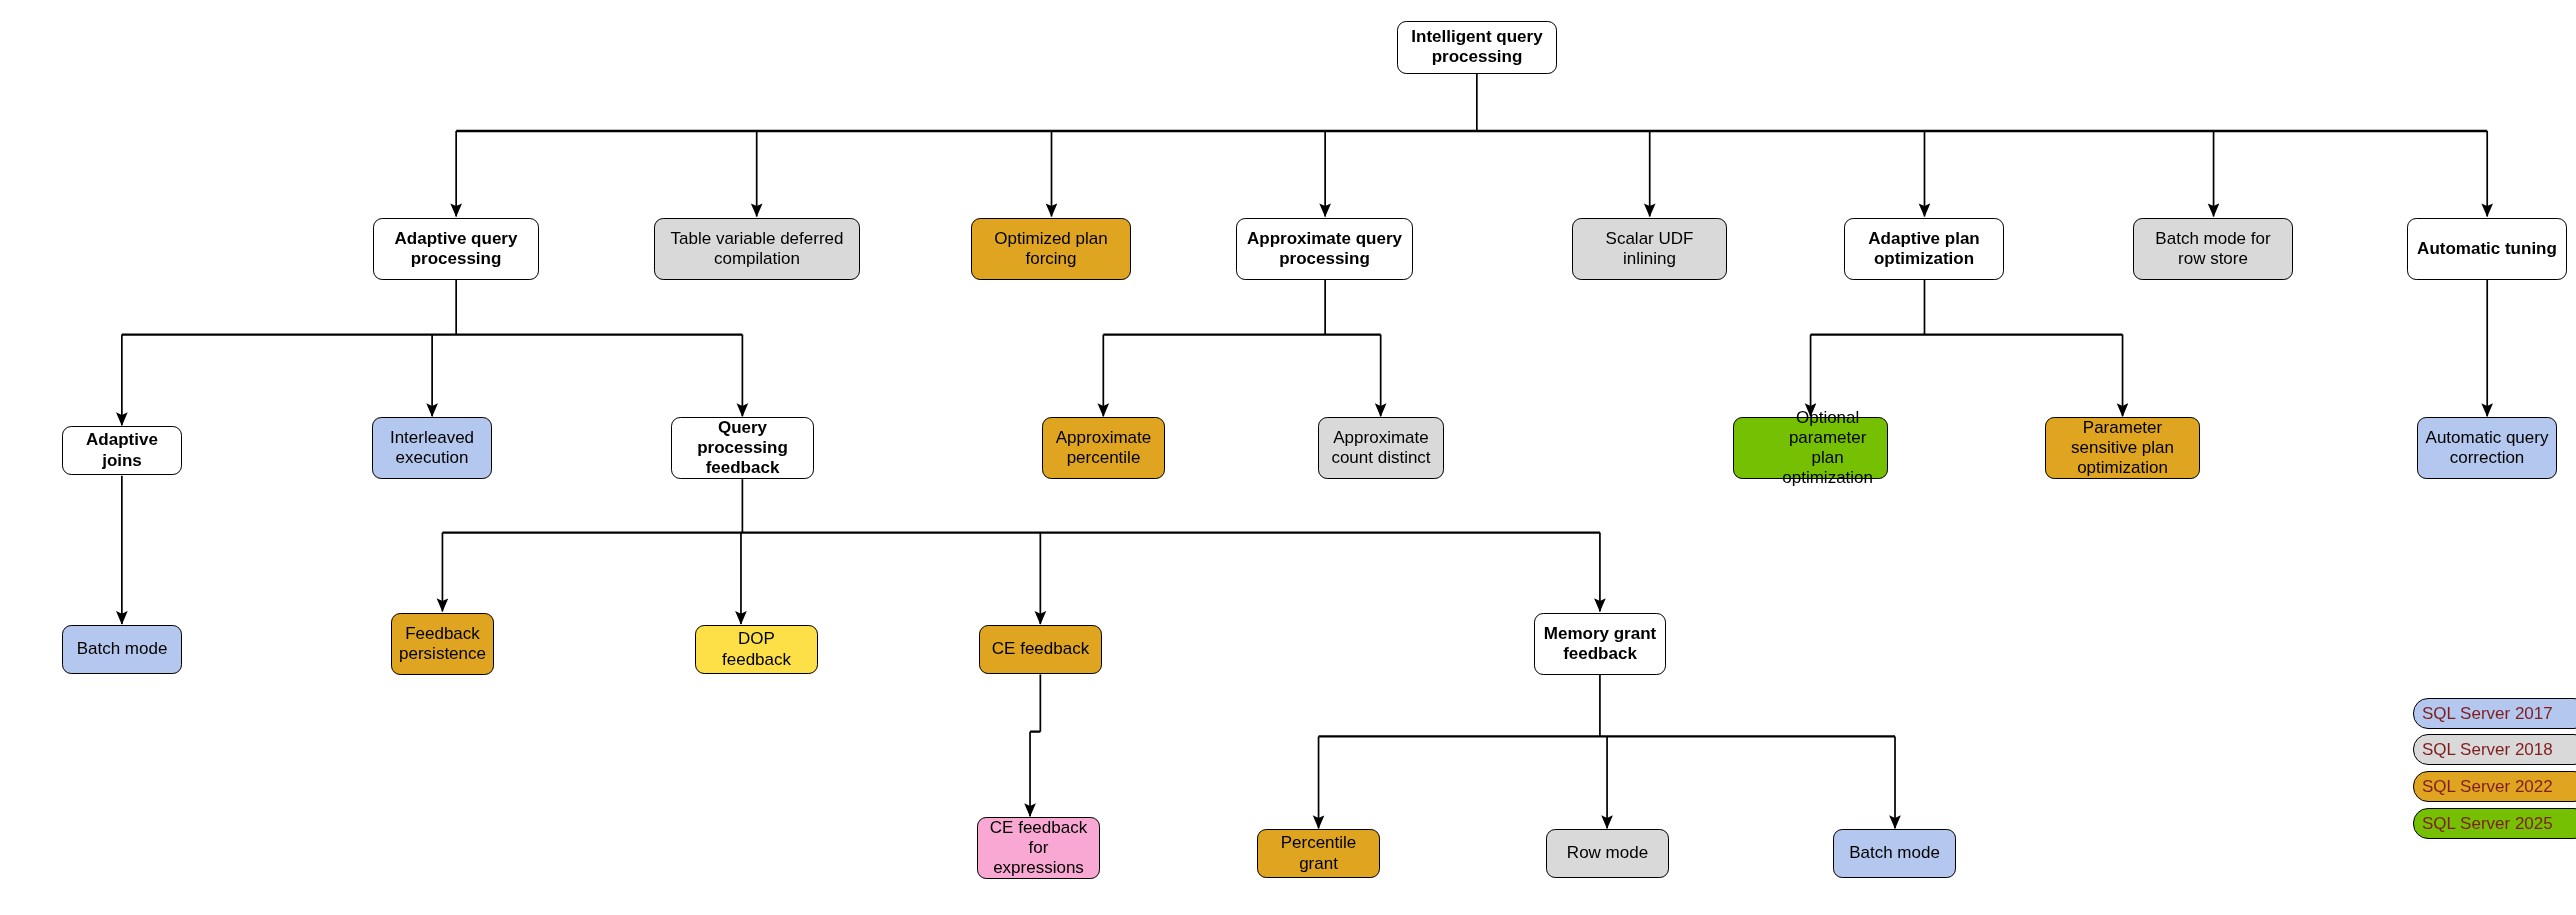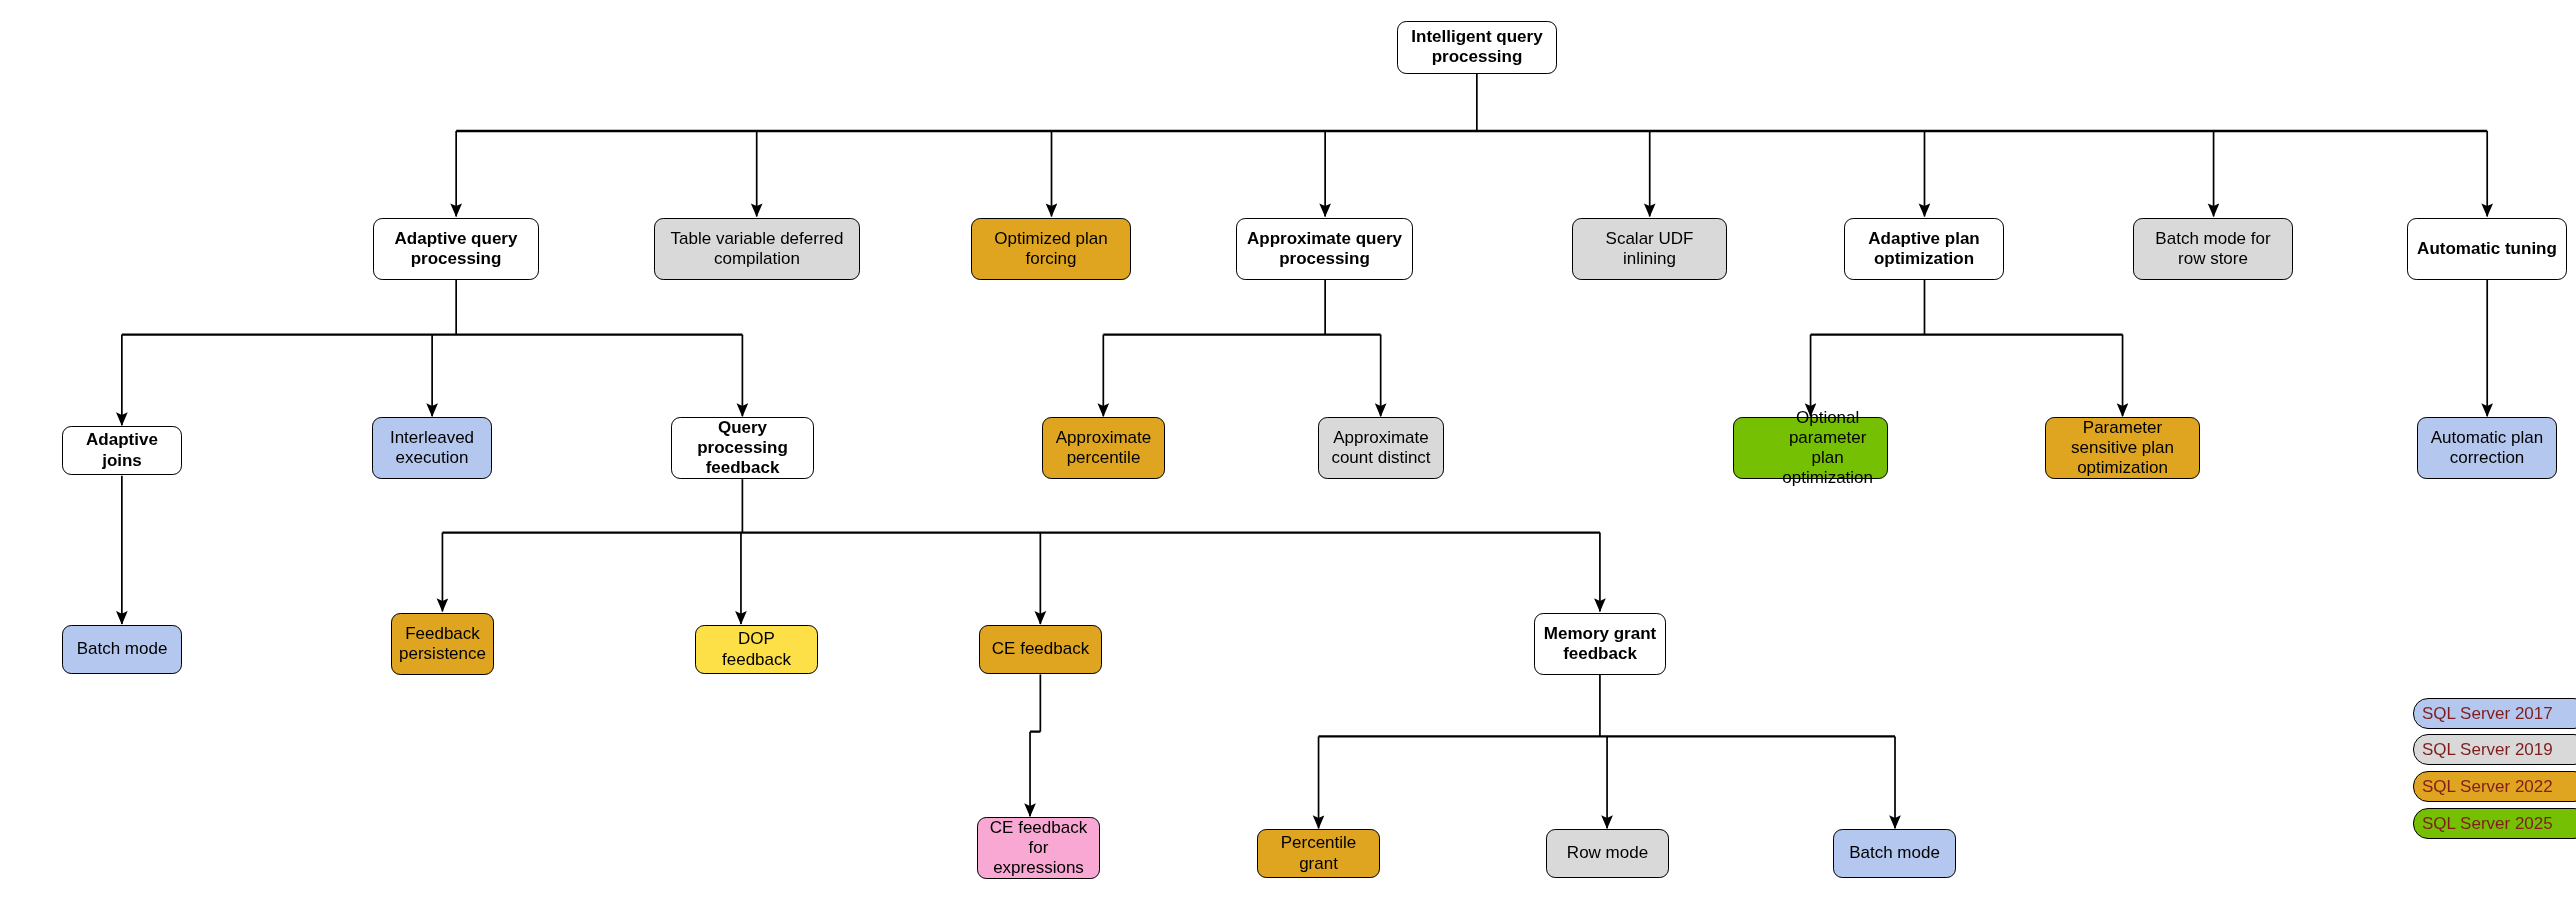--- a/index.html
+++ b/index.html
@@ -141,21 +141,21 @@
       <div class="node plain" style="left: 1278px; top: 417px; width: 126px; height: 62px; background: rgb(217, 217, 217);">
         <span>Approximate count distinct</span>
       </div>
       <div class="node plain" style="left: 1693px; top: 417px; width: 155px; height: 62px; background: rgb(118, 192, 3); padding-left: 40px;">
         <span>Optional parameter plan optimization</span>
       </div>
       <div class="node plain" style="left: 2005px; top: 417px; width: 155px; height: 62px; background: rgb(223, 165, 32);">
         <span>Parameter sensitive plan optimization</span>
       </div>
       <div class="node plain" style="left: 2377px; top: 417px; width: 140px; height: 62px; background: rgb(180, 199, 238);">
-        <span>Automatic plan correction</span>
+        <span>Automatic query correction</span>
       </div>
       <div class="node plain" style="left: 22px; top: 625px; width: 120px; height: 49px; background: rgb(180, 199, 238);">
         <span>Batch mode</span>
       </div>
       <div class="node plain" style="left: 351px; top: 613px; width: 103px; height: 62px; background: rgb(223, 165, 32);">
         <span>Feedback persistence</span>
       </div>
       <div class="node plain" style="left: 655px; top: 625px; width: 123px; height: 49px; background: #fde047;">
         <span>DOP feedback</span>
       </div>
@@ -176,21 +176,21 @@
       </div>
       <div class="node plain" style="left: 1793px; top: 829px; width: 123px; height: 49px; background: rgb(180, 199, 238);">
         <span>Batch mode</span>
       </div>
     </div>
   <div id="legend-layer">
       <div class="legend-box" style="left: 2373px; top: 698px; width: 176px; height: 31px; background: rgb(180, 199, 238);">
         <span>SQL Server 2017</span>
       </div>
       <div class="legend-box" style="left: 2373px; top: 734px; width: 176px; height: 31px; background: rgb(217, 217, 217);">
-        <span>SQL Server 2019</span>
+        <span>SQL Server 2018</span>
       </div>
       <div class="legend-box" style="left: 2373px; top: 771px; width: 176px; height: 31px; background: rgb(223, 165, 32);">
         <span>SQL Server 2022</span>
       </div>
       <div class="legend-box" style="left: 2373px; top: 808px; width: 176px; height: 31px; background: rgb(118, 192, 3);">
         <span>SQL Server 2025</span>
       </div>
     </div>
 </div>
 

